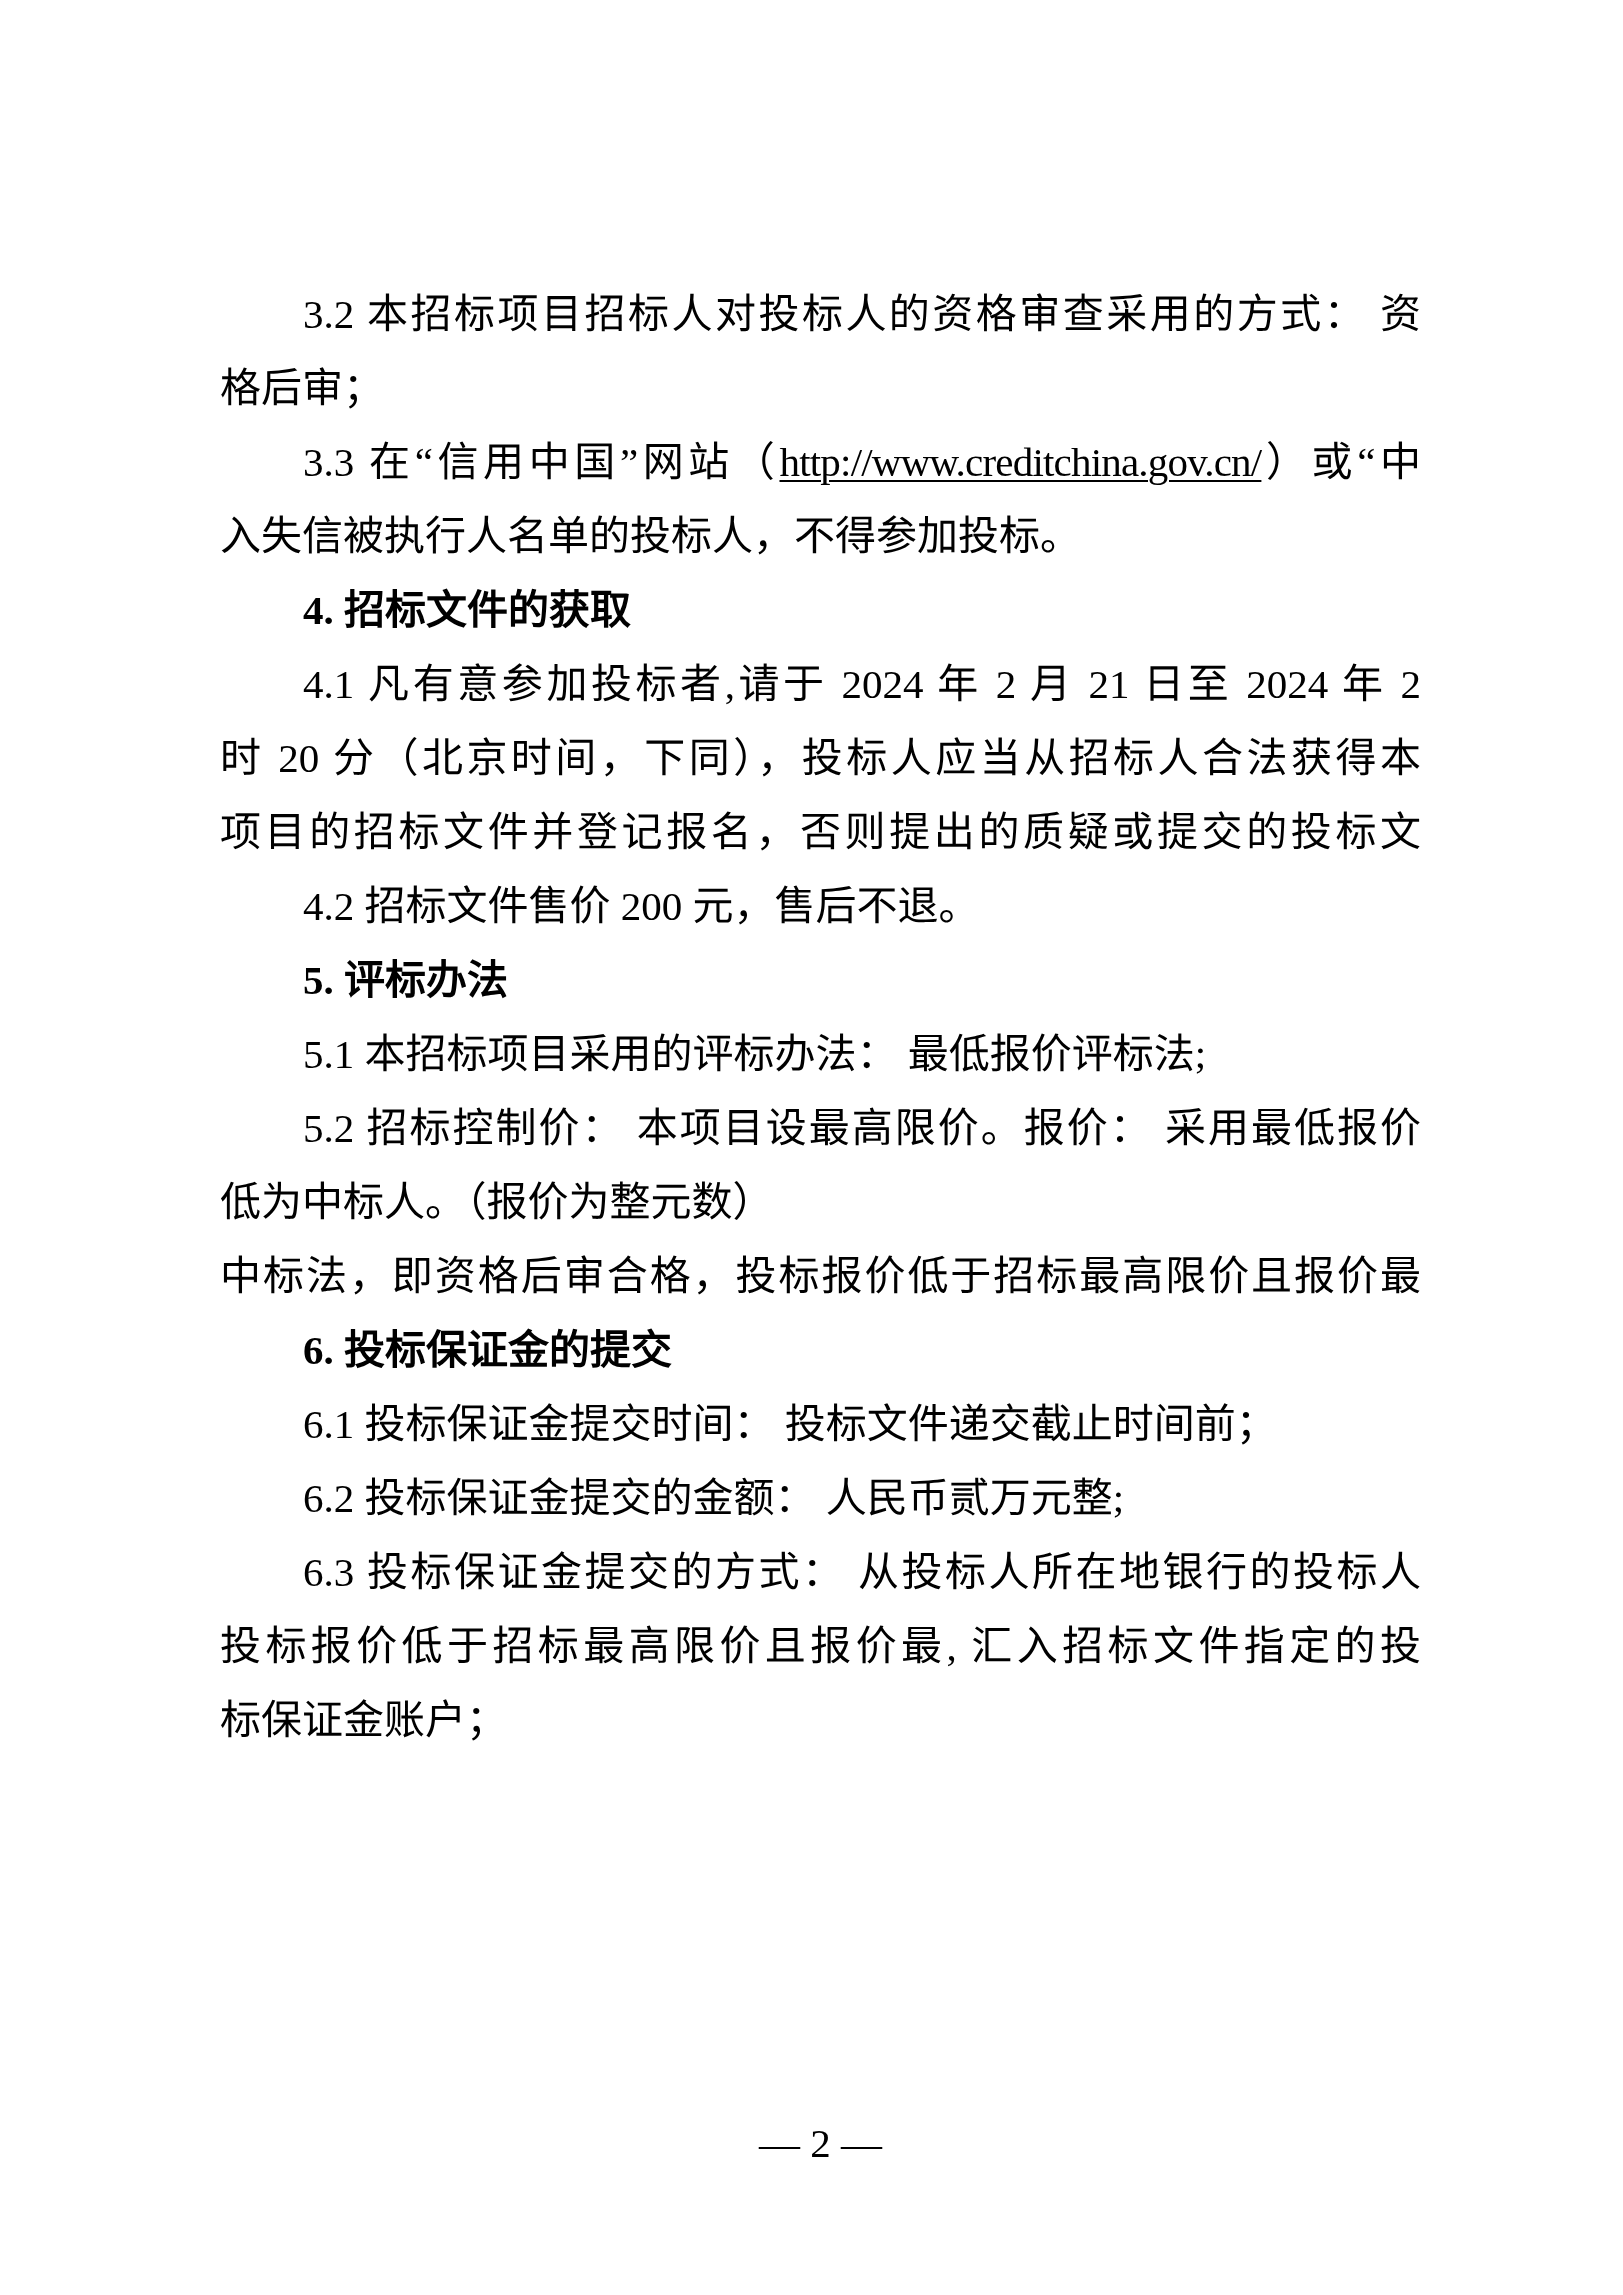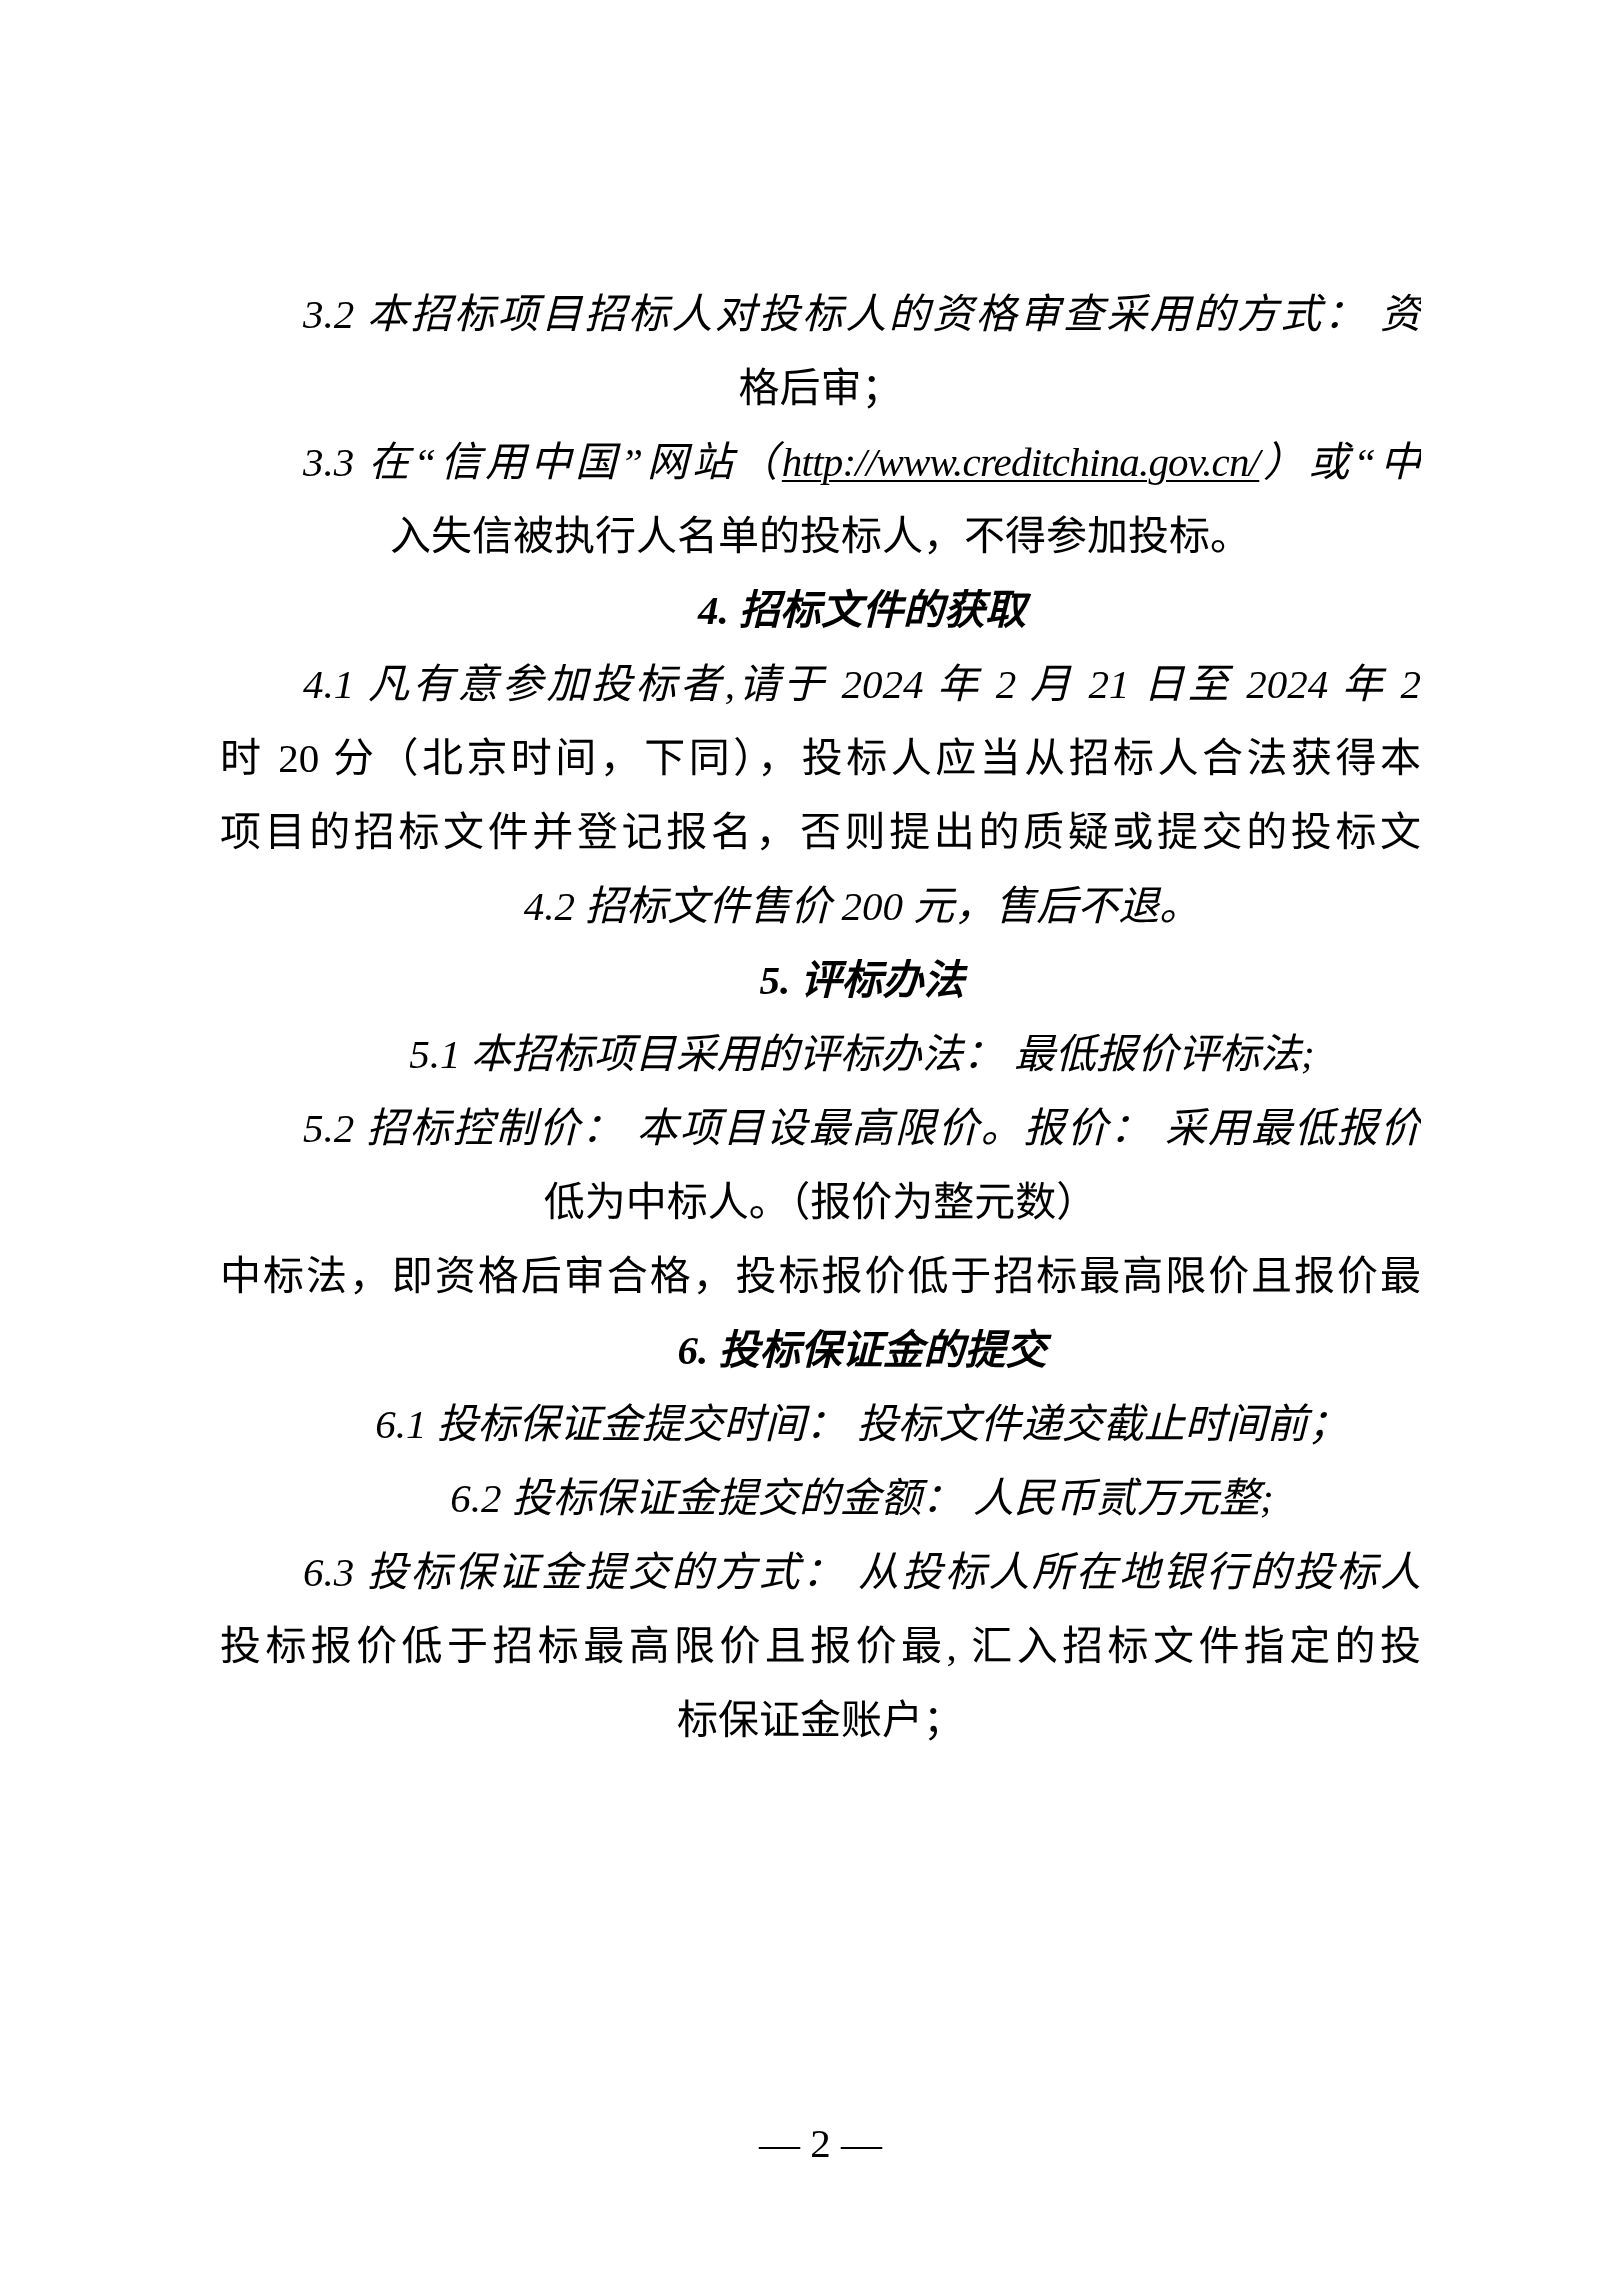--- a/index.html
+++ b/index.html
@@ -22,24 +22,24 @@
     position: absolute;
     left: 220px;
     top: 277px;
     width: 1201px;
   }
   .line {
     height: 74px;
     line-height: 74px;
     font-size: 41px;
     overflow: hidden;
-    text-align: center;
+    text-align: left;
     color: #000000;
   }
-  .line.indent { text-indent: 83px; font-style: italic; }
+  .line.indent { text-indent: 83px; }
   .line.just {
     text-align: justify;
     text-align-last: justify;
   }
   .line.bold { font-weight: 700; }
   .u {
     text-decoration: underline;
     text-decoration-thickness: 1.7px;
     text-underline-offset: 4.2px;
     letter-spacing: -0.8px;

